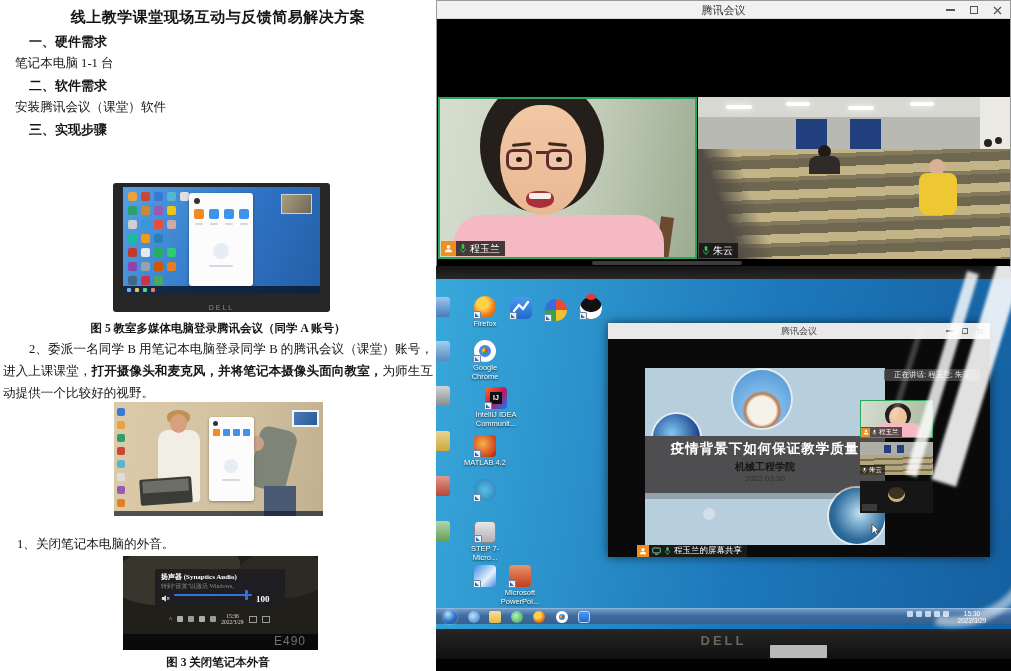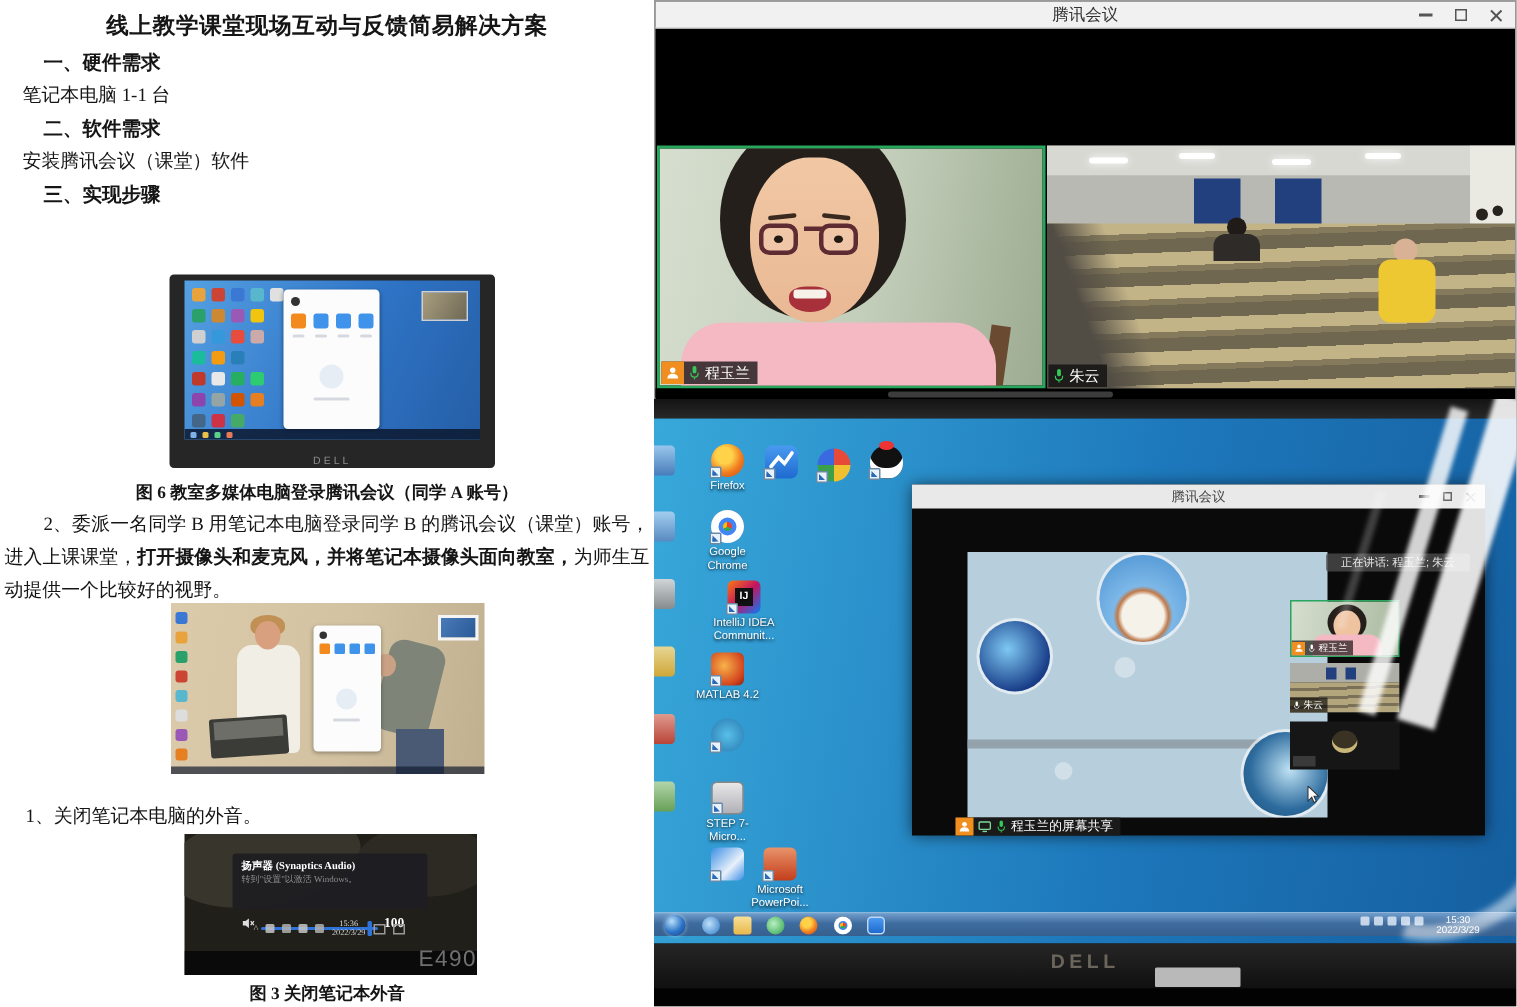--- a/index.html
+++ b/index.html
@@ -55,29 +55,29 @@
 .f2thumb{position:absolute;left:178px;top:8px;width:27px;height:17px;background:linear-gradient(120deg,#4a7ab8,#2a5a98);border:2px solid #f4f4f4}
 .f2task{position:absolute;left:0;bottom:0;width:209px;height:5px;background:rgba(18,28,48,.7)}
 
 
 .fig3{left:123px;top:556px;width:195px;height:94px;background:#201f1a}
 .f3blob1{position:absolute;left:-12px;top:-14px;width:130px;height:62px;background:#38362c;border-radius:50%;transform:rotate(-9deg)}
 .f3blob2{position:absolute;right:-10px;top:-6px;width:90px;height:48px;background:#2c2a22;border-radius:50%}
 .f3pop{position:absolute;left:32px;top:13px;width:130px;height:37px;background:rgba(30,30,34,.94);border-radius:2px;padding:3px 6px;color:#fff}
 .f3r1{font-size:7px;font-weight:bold;white-space:nowrap}
 .f3wm{font-size:6px;color:#8b8b8b;white-space:nowrap}
-.f3r2{display:flex;align-items:flex-end;gap:4px;margin-top:19px}
+.f3r2{display:flex;align-items:flex-start;gap:4px;margin-top:3px}
 .f3track{position:relative;width:78px;height:2px;background:#2f72d8;border-radius:1px}
 .f3handle{position:absolute;right:4px;top:-4px;width:3px;height:10px;background:#2f72d8;border-radius:1px}
 .f3vol{font-size:9px;font-weight:bold}
 .f3tasks{position:absolute;left:46px;top:56px;width:146px;height:14px;display:flex;align-items:center;gap:5px;color:#c5c5c5;font-size:7px}
 .f3clock{font-size:5.5px;line-height:6px;text-align:center;color:#ddd}
 .f3sqicon{width:8px;height:7px;border:1px solid #9a9a9a}
 .f3bezel{position:absolute;left:0;bottom:0;width:195px;height:16px;background:#0a0a0a}
-.f3model{position:absolute;right:0;bottom:2px;font-size:15px;color:#707070;letter-spacing:1px;font-family:"Liberation Sans",sans-serif}
+.f3model{position:absolute;right:12px;bottom:2px;font-size:12px;color:#707070;letter-spacing:1px;font-family:"Liberation Sans",sans-serif}
 
 
 .win1{position:absolute;left:436px;top:0;width:575px;height:266px;background:#000;border:1px solid #9a9a9a}
 .w1bar{position:absolute;left:0;top:0;width:573px;height:18px;background:#f1f1f1;border-bottom:1px solid #d9d9d9}
 .w1title{width:100%;text-align:center;font-size:11px;line-height:18px;color:#333}
 .w1ctrls{position:absolute;right:8px;top:0;height:18px;display:flex;align-items:center;gap:15px}
 .ic-min{width:9px;height:1.5px;background:#555}
 .ic-max{width:8px;height:8px;border:1.3px solid #555}
 .vid{position:absolute;top:96px;height:162px;overflow:hidden}
 .vidL{left:1px;width:259px;background:linear-gradient(100deg,#d6decf 0%,#c3ceba 55%,#9cab91 100%);border:2px solid #27a65c}
@@ -207,21 +207,21 @@
         <div class="f1thumb"></div>
         <div class="f1task">
           <div class="f1dot" style="left:4px"></div>
           <div class="f1dot" style="left:12px;background:#e8c24a"></div>
           <div class="f1dot" style="left:20px;background:#5ad08a"></div>
           <div class="f1dot" style="left:28px;background:#e87a5a"></div>
         </div>
       </div>
       <div class="f1dell">DELL</div>
     </div>
-    <div class="cap" style="top:321px">图 6  教室多媒体电脑登录腾讯会议（同学 A 账号）</div>
+    <div class="cap" style="top:321px">图 5  教室多媒体电脑登录腾讯会议（同学 A 账号）</div>
 
     <p class="para" style="top:339px"><span>2、委派一名同学 B 用笔记本电脑登录同学 B 的腾讯会议（课堂）账号，进入上课课堂，</span><b>打开摄像头和麦克风，并将笔记本摄像头面向教室，</b><span>为师生互动提供一个比较好的视野。</span></p>
 
     <div class="fig fig2">
       <div class="f2col"></div>
       <div class="f2body1"></div>
       <div class="f2hair1"></div>
       <div class="f2head1"></div>
       <div class="f2laptop">
           <div class="f2lapscr"></div>
@@ -444,20 +444,25 @@
                 <line x1="1" y1="1" x2="8" y2="8" stroke="#666" stroke-width="1.3"></line>
                 <line x1="8" y1="1" x2="1" y2="8" stroke="#666" stroke-width="1.3"></line>
               </svg>
           </div>
         </div>
 
         <div class="slide">
           <div class="circ c-book"></div>
           <div class="circ c-tech"></div>
           <div class="pale" style="left:98px;top:70px;width:14px;height:14px"></div>
+          <div class="sband">
+            <div class="sT">疫情背景下如何保证教学质量</div>
+            <div class="sOrg">机械工程学院</div>
+            <div class="sDate">2022.03.30</div>
+          </div>
           <div class="sstrip"></div>
           <div class="circ c-gear"></div>
           <div class="pale" style="left:58px;top:140px;width:12px;height:12px"></div>
           <svg style="position:absolute;left:226px;top:156px" width="9" height="12" viewBox="0 0 9 12">
               <polygon points="1,0 1,10 3.5,7.5 5,11 6.5,10.2 5,6.8 8,6.8" fill="#fff" stroke="#333" stroke-width=".7"></polygon>
             </svg>
         </div>
 
         <div class="sharelab">
           <span class="shperson">

